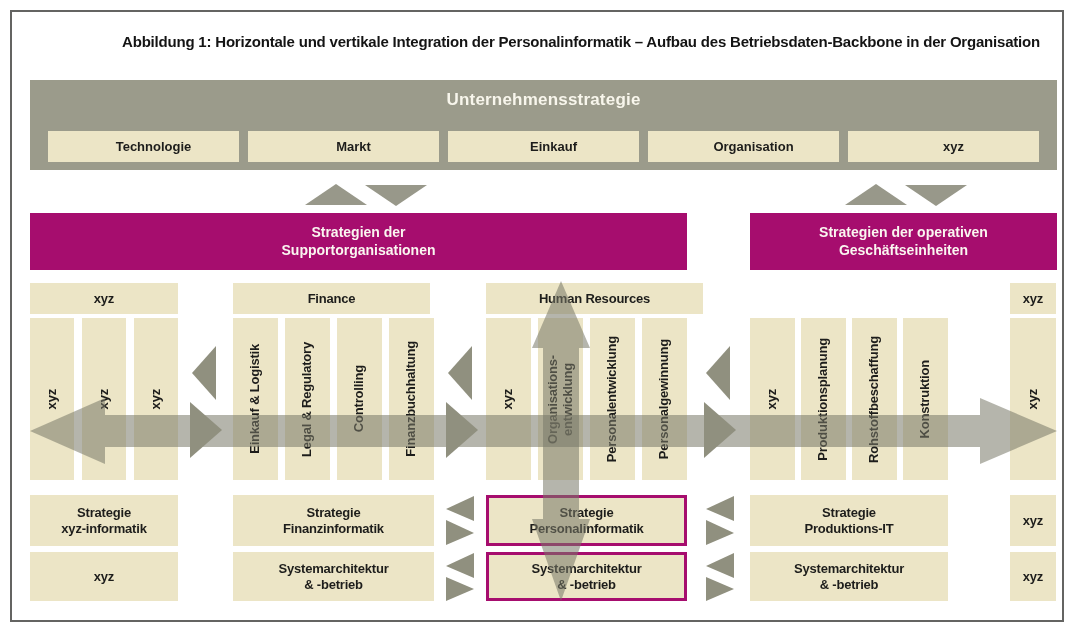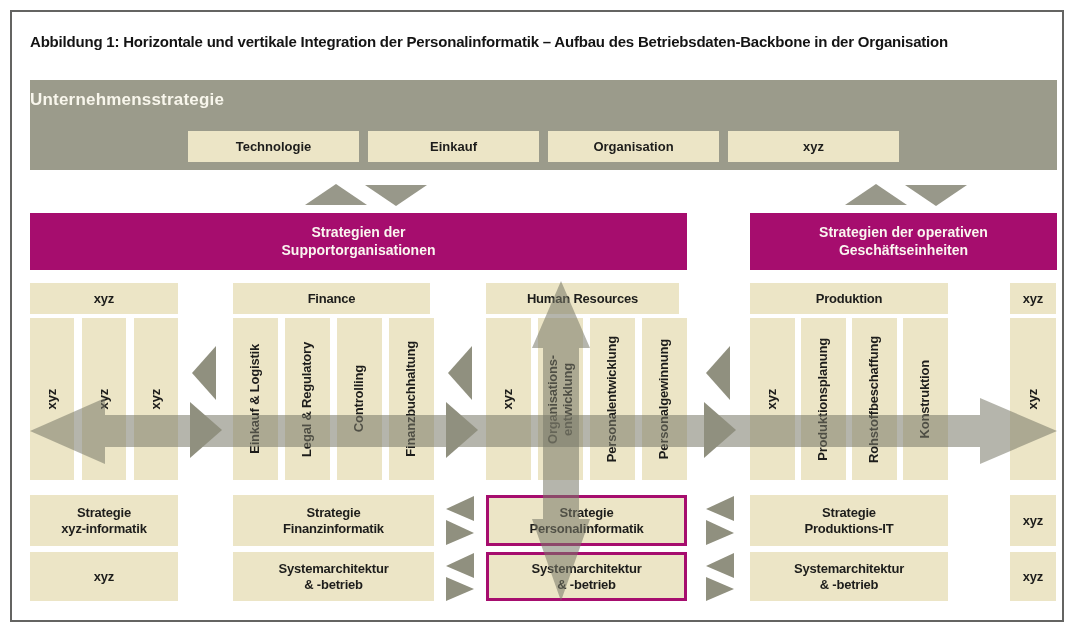--- a/index.html
+++ b/index.html
@@ -1,28 +1,28 @@
 <!DOCTYPE html>
 <html><head>
 <meta charset="utf-8">
 <style>
   html,body{margin:0;padding:0;background:#ffffff;}
   .stage{position:relative;width:1087px;height:637px;background:#fff;
          font-family:"Liberation Sans",sans-serif;overflow:hidden;}
   .frame{position:absolute;left:10px;top:10px;width:1054px;height:612px;
          border:2px solid #646462;box-sizing:border-box;}
   .caption{position:absolute;left:30px;top:33px;width:1010px;
-           font-size:15px;font-weight:bold;color:#141414;letter-spacing:-0.2px;}
+           font-size:15px;font-weight:bold;color:#141414;letter-spacing:-0.2px;text-align:right;}
   .olive-bar{position:absolute;left:30px;top:80px;width:1027px;height:90px;background:#9b9b8b;}
-  .olive-title{position:absolute;left:0;top:10px;width:100%;text-align:left;
+  .olive-title{position:absolute;left:0;top:10px;width:100%;text-align:center;
                font-size:17px;font-weight:bold;color:#f8f6ec;letter-spacing:0.2px;}
   .olive-items{position:absolute;left:0;top:51px;width:100%;display:flex;
                justify-content:center;gap:9px;}
   .obox{width:171px;height:31px;background:#ece5c6;display:flex;align-items:center;
-        justify-content:center;font-size:13px;font-weight:bold;color:#1d1d1b;}
+        justify-content:center;font-size:13px;font-weight:bold;color:#1d1d1b;padding-left:20px;}
   .magbar{position:absolute;top:213px;height:57px;background:#a60d6e;display:flex;
           align-items:center;justify-content:center;text-align:center;color:#faf6f0;
           font-size:14px;font-weight:bold;line-height:1.25;white-space:pre-line;}
   .hdr{position:absolute;top:283px;height:31px;background:#ece5c6;display:flex;
        align-items:center;justify-content:center;font-size:13px;font-weight:bold;
        color:#1d1d1b;letter-spacing:-0.2px;}
   .col{position:absolute;top:318px;height:162px;background:#ece5c6;display:flex;
        align-items:center;justify-content:center;}
   .vtext{writing-mode:vertical-rl;transform:rotate(180deg);font-size:13px;
          font-weight:bold;color:#1d1d1b;white-space:pre-line;line-height:1.15;
@@ -41,35 +41,35 @@
 <body>
 
 <div class="stage">
   <div class="frame"></div>
   <div class="caption">Abbildung 1: Horizontale und vertikale Integration der Personalinformatik – Aufbau des Betriebsdaten-Backbone in der Organisation</div>
 
   <div class="olive-bar">
     <div class="olive-title">Unternehmensstrategie</div>
     <div class="olive-items">
       <div class="obox">Technologie</div>
+      <div class="obox">Markt</div>
       <div class="obox">Einkauf</div>
       <div class="obox">Organisation</div>
       <div class="obox">xyz</div>
     </div>
   </div>
 
   <div class="magbar" style="left:30px;width:657px;">Strategien der
 Supportorganisationen</div>
   <div class="magbar" style="left:750px;width:307px;">Strategien der operativen
 Geschäftseinheiten</div>
 
   <div class="hdr" style="left:30px;width:148px;">xyz</div>
   <div class="hdr" style="left:233px;width:197px;">Finance</div>
-  <div class="hdr" style="left:486px;width:193px;">Human Resources</div>
-  <div class="hdr" style="left:750px;width:198px;">Produktion</div>
+  <div class="hdr" style="left:486px;width:217px;">Human Resources</div>
   <div class="hdr" style="left:1010px;width:46px;">xyz</div>
 
   <div class="col" style="left:30px;width:44px;">
       <span class="vtext">xyz</span>
     </div>
   <div class="col" style="left:82px;width:44px;">
       <span class="vtext">xyz</span>
     </div>
   <div class="col" style="left:134px;width:44px;">
       <span class="vtext">xyz</span>

